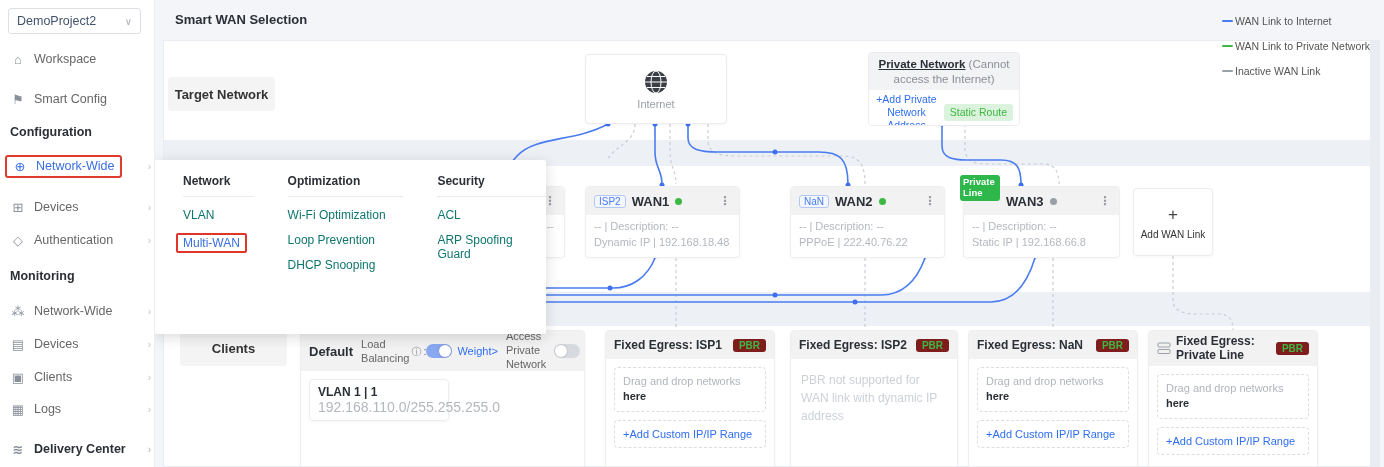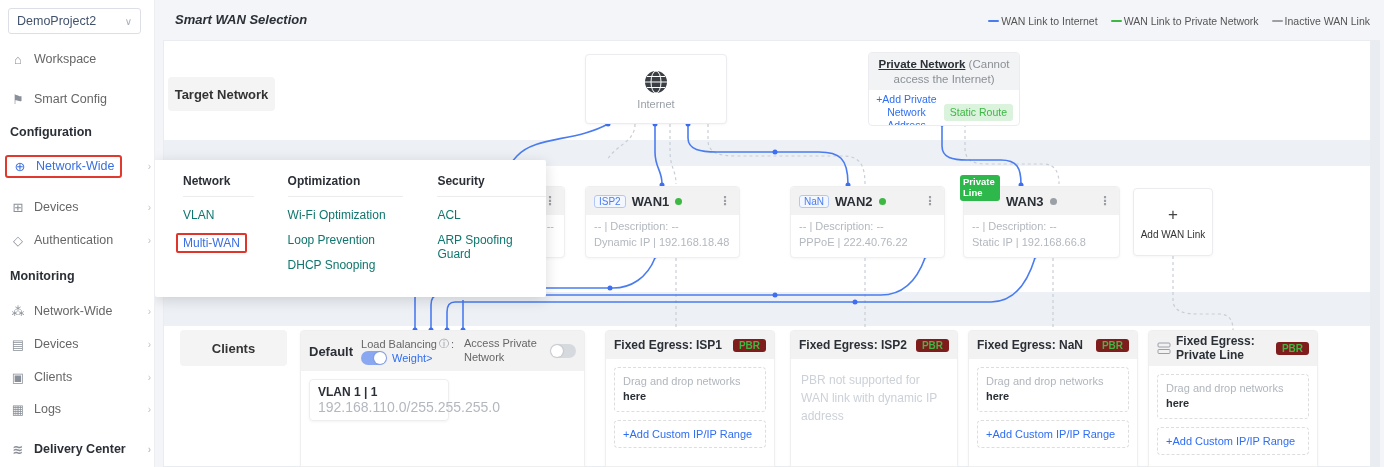--- a/index.html
+++ b/index.html
@@ -32,23 +32,23 @@
   .main { position:absolute; left:155px; top:0; width:1229px; height:467px; }
   .panel { position:absolute; left:8px; top:40px; width:1217px; height:427px;
     background:#fff; border:1px solid #e9edf2; border-right:none; }
   .band { position:absolute; background:#edf1f6; z-index:0; }
   .band1 { left:9px; top:140px; width:1214px; height:26px; }
   .band2 { left:9px; top:292px; width:1214px; height:34px; }
   .scroll-strip { position:absolute; left:1215px; top:40px; width:10px; height:427px;
     background:#e9edf2; z-index:3; }
 
   .main-title { position:absolute; left:20px; top:12px; font-size:13px;
-    font-weight:bold; color:#2b2f36; z-index:2;font-style:italic; }
+    font-weight:bold; color:#2b2f36; z-index:2; }
   .legend { position:absolute; right:14px; top:15px; display:flex; gap:13px;
-    z-index:2; }
+    z-index:2;flex-direction:column; }
   .legend-item { display:flex; align-items:center; gap:2px; font-size:10.5px; color:#555; }
   .legend-dash { width:11px; height:2px; border-radius:1px; }
 
   svg.links { position:absolute; left:0; top:0; z-index:1; }
   .ln-b { stroke:#4a7cf0; stroke-width:1.6; fill:none; }
   .ln-g { stroke:#c9ced6; stroke-width:1.2; fill:none; stroke-dasharray:3,3; }
   .dot-b { fill:#3f6ff0; }
 
   .pill-label { position:absolute; background:#f4f4f5; border-radius:4px;
     display:flex; align-items:center; justify-content:center; font-size:13px;
@@ -101,21 +101,21 @@
   .addwan .plus { font-size:17px; color:#444; }
   .addwan .lbl { font-size:10px; color:#333; }
 
   .bot-card { position:absolute; top:330px; height:137px; background:#fff;
     border:1px solid #efefef; border-radius:4px 4px 0 0; z-index:2;
     box-shadow:0 1px 3px rgba(0,0,0,.04); }
   #default-card { left:145px; width:285px; }
   .def-head { height:40px; background:#f2f2f3; display:flex; align-items:center;
     padding:0 8px; gap:8px; }
   .def-title { font-size:13px; font-weight:bold; color:#2b2f36; }
-  .lb-col { display:flex; flex-direction:column; font-size:11px; color:#666; line-height:1.3; }
+  .lb-col { display:flex; flex-direction:row; font-size:11px; color:#666; line-height:1.3; }
   .lb-line1 { display:flex; align-items:center; gap:2px; }
   .info-ic { color:#8a9099; font-size:10px; }
   .lb-line2 { display:flex; align-items:center; gap:5px; }
   .weight-link { color:#2f6ef2; cursor:pointer; }
   .apn-label { font-size:11px; color:#666; line-height:1.25; width:78px; margin-left:auto; }
   .toggle { width:26px; height:14px; border-radius:7px; position:relative; cursor:pointer;
     flex:none; }
   .toggle .knob { width:12px; height:12px; border-radius:50%; background:#fff;
     position:absolute; top:1px; box-shadow:0 0 2px rgba(0,0,0,.25); }
   .toggle.on { background:#8aa8f2; } .toggle.on .knob { right:1px; }
@@ -135,21 +135,21 @@
   .eg-body { padding:8px; }
   .drop-zone { border:1px dashed #ddd; border-radius:4px; padding:6px 8px;
     font-size:11px; color:#b0b6bd; line-height:1.4; }
   .drop-zone b { color:#2b2f36; }
   .add-range { border:1px dashed #ddd; border-radius:4px; margin-top:8px;
     padding:7px 8px; font-size:11px; color:#2f6ef2; cursor:pointer; }
   .eg-disabled { font-size:12px; color:#ccd1d8; line-height:1.5; padding:4px 2px; }
   .stack-ic { flex:none; }
 
   
-  .popup { position:absolute; left:0; top:160px; width:391px; height:137px;
+  .popup { position:absolute; left:0; top:160px; width:391px; height:174px;
     background:#fff; z-index:50; box-shadow:0 3px 14px rgba(0,0,0,.15);
     border-radius:0 2px 2px 2px; display:flex; padding:14px 0 0 28px; gap:34px; }
   .pm-col { display:flex; flex-direction:column; }
   .pm-hdr { font-size:12px; font-weight:bold; color:#2b2f36; padding-bottom:8px;
     border-bottom:1px solid #ececec; margin-bottom:11px; }
   .pm-item { font-size:12px; color:#0f766e; margin-bottom:11px; cursor:pointer; }
   .pm-item.active { color:#3a6fe0; }
   .redbox-menu { display:inline-block; border:2px solid #e0352b; border-radius:2px;
     padding:1px 5px; margin-left:-7px; }
   .pm-col.c1 { width:78px; } .pm-col.c2 { width:128px; } .pm-col.c3 { width:120px; }

